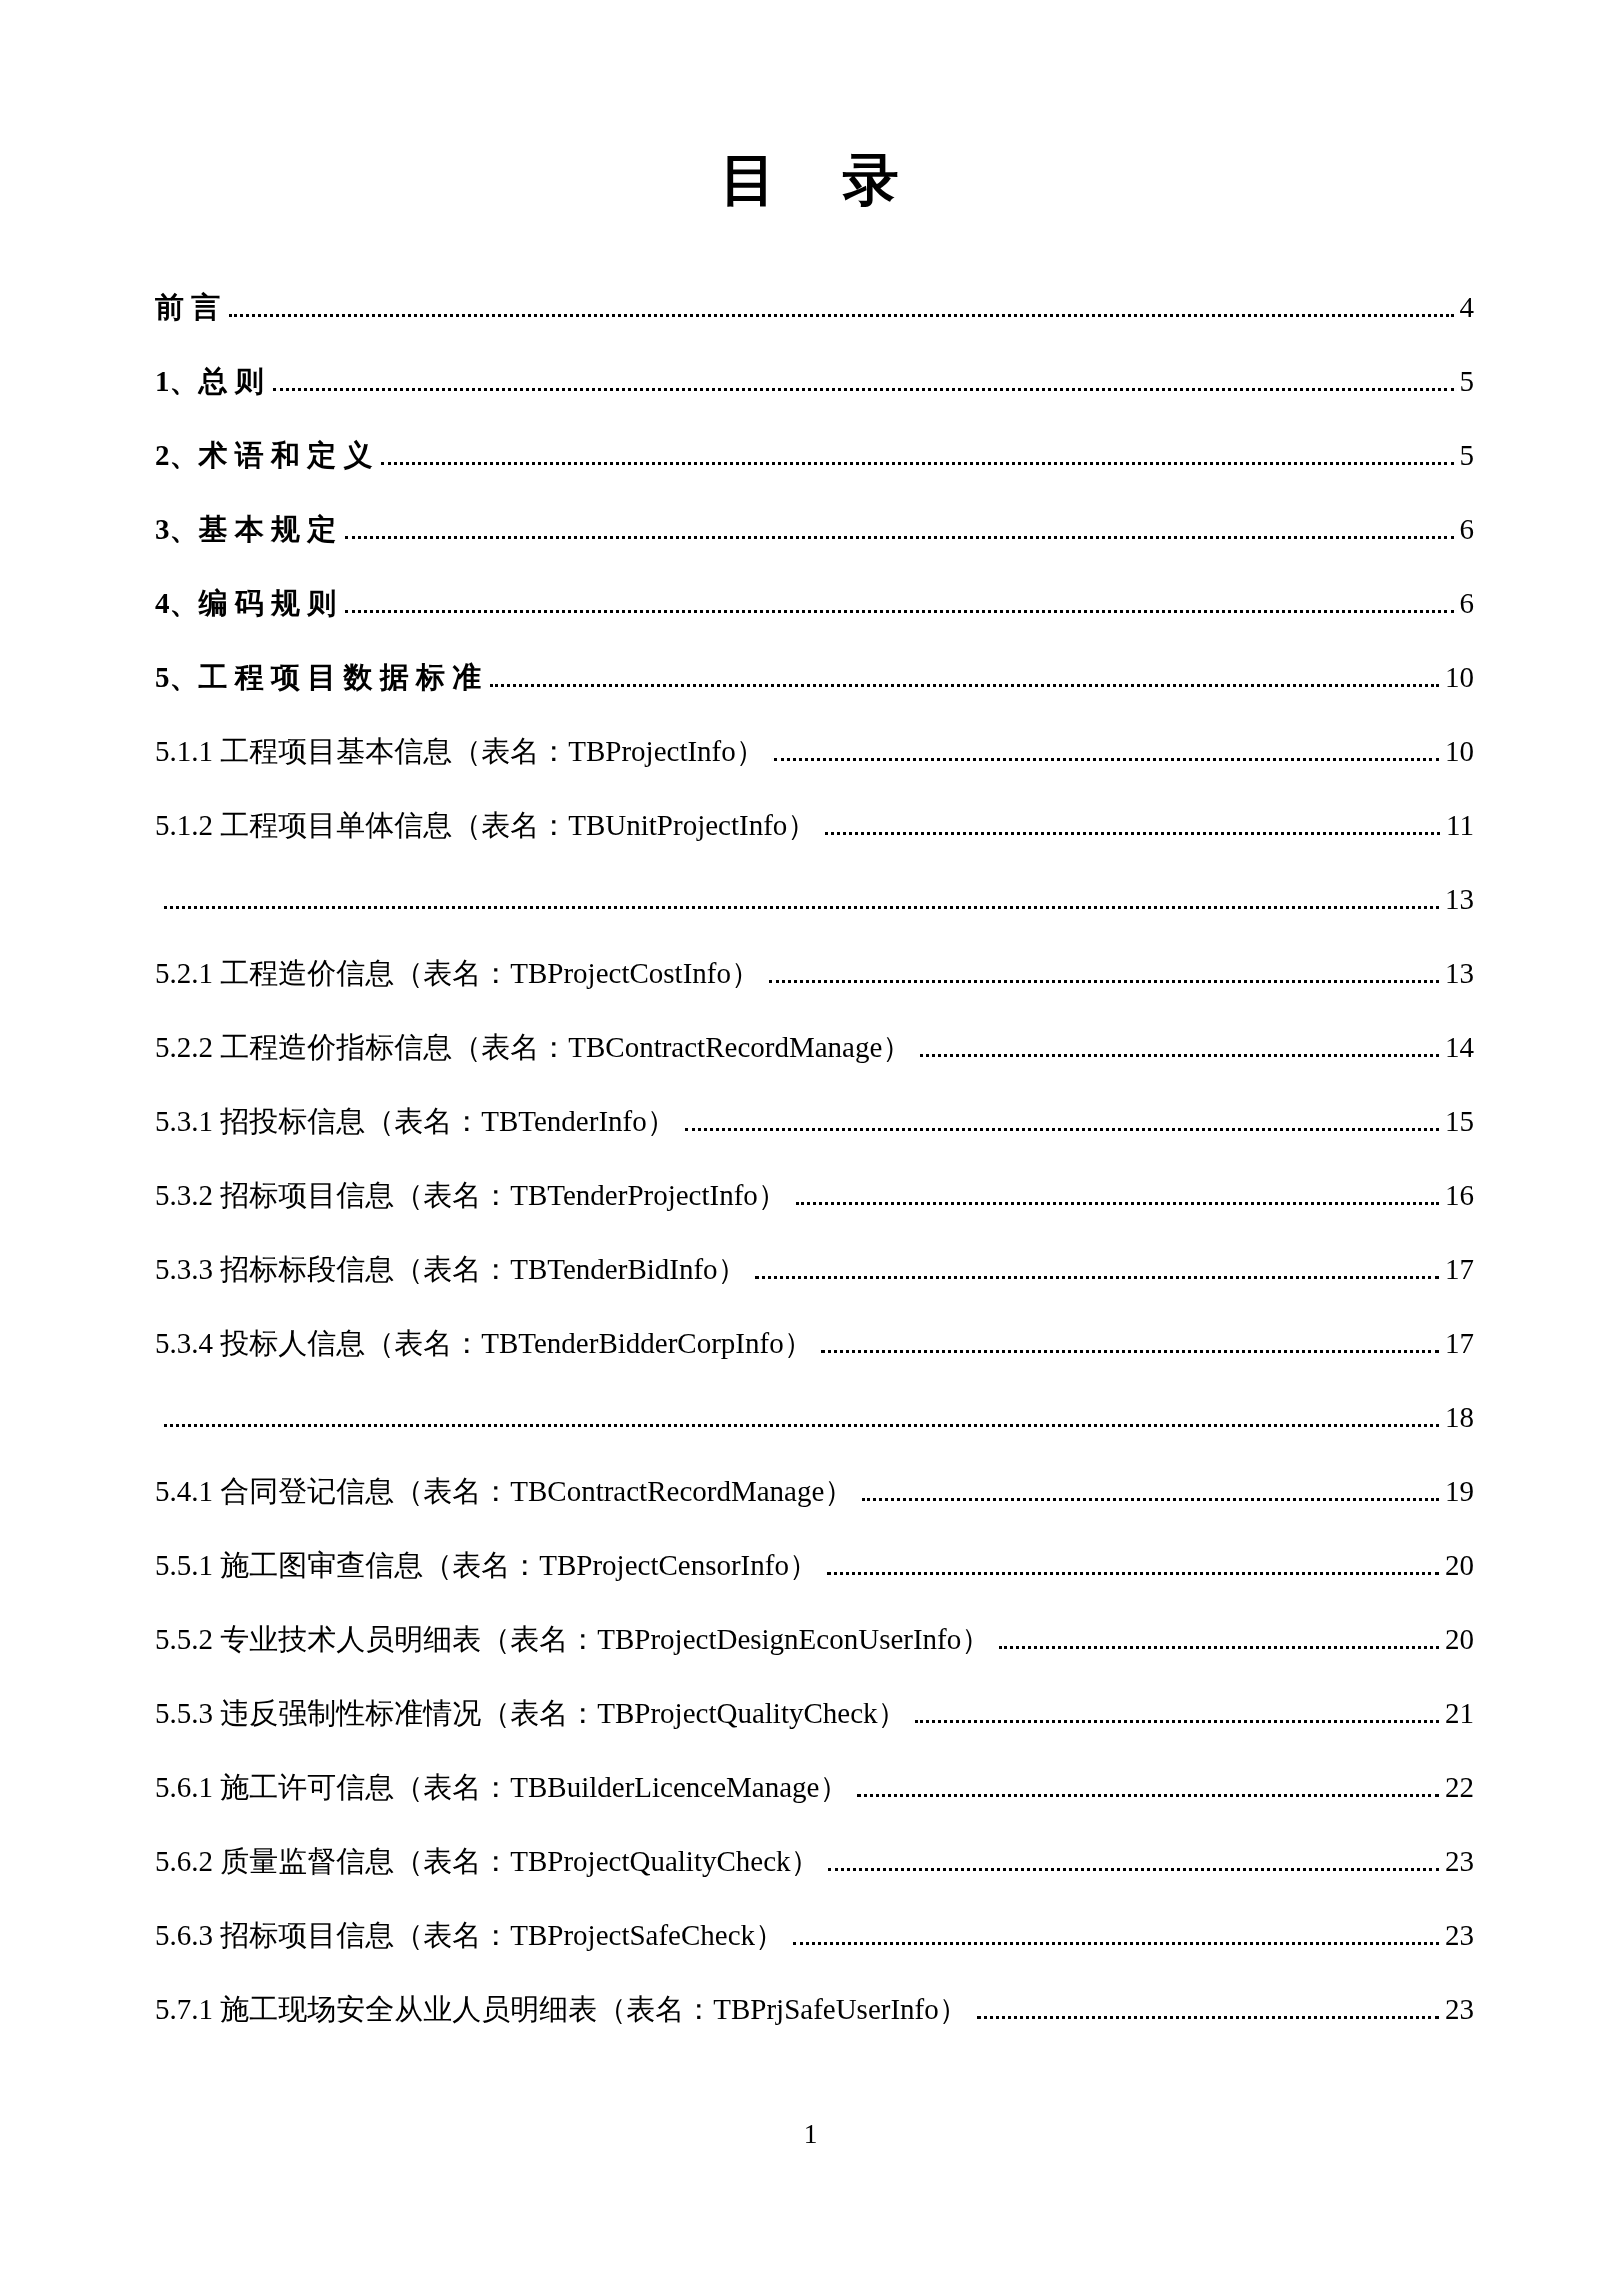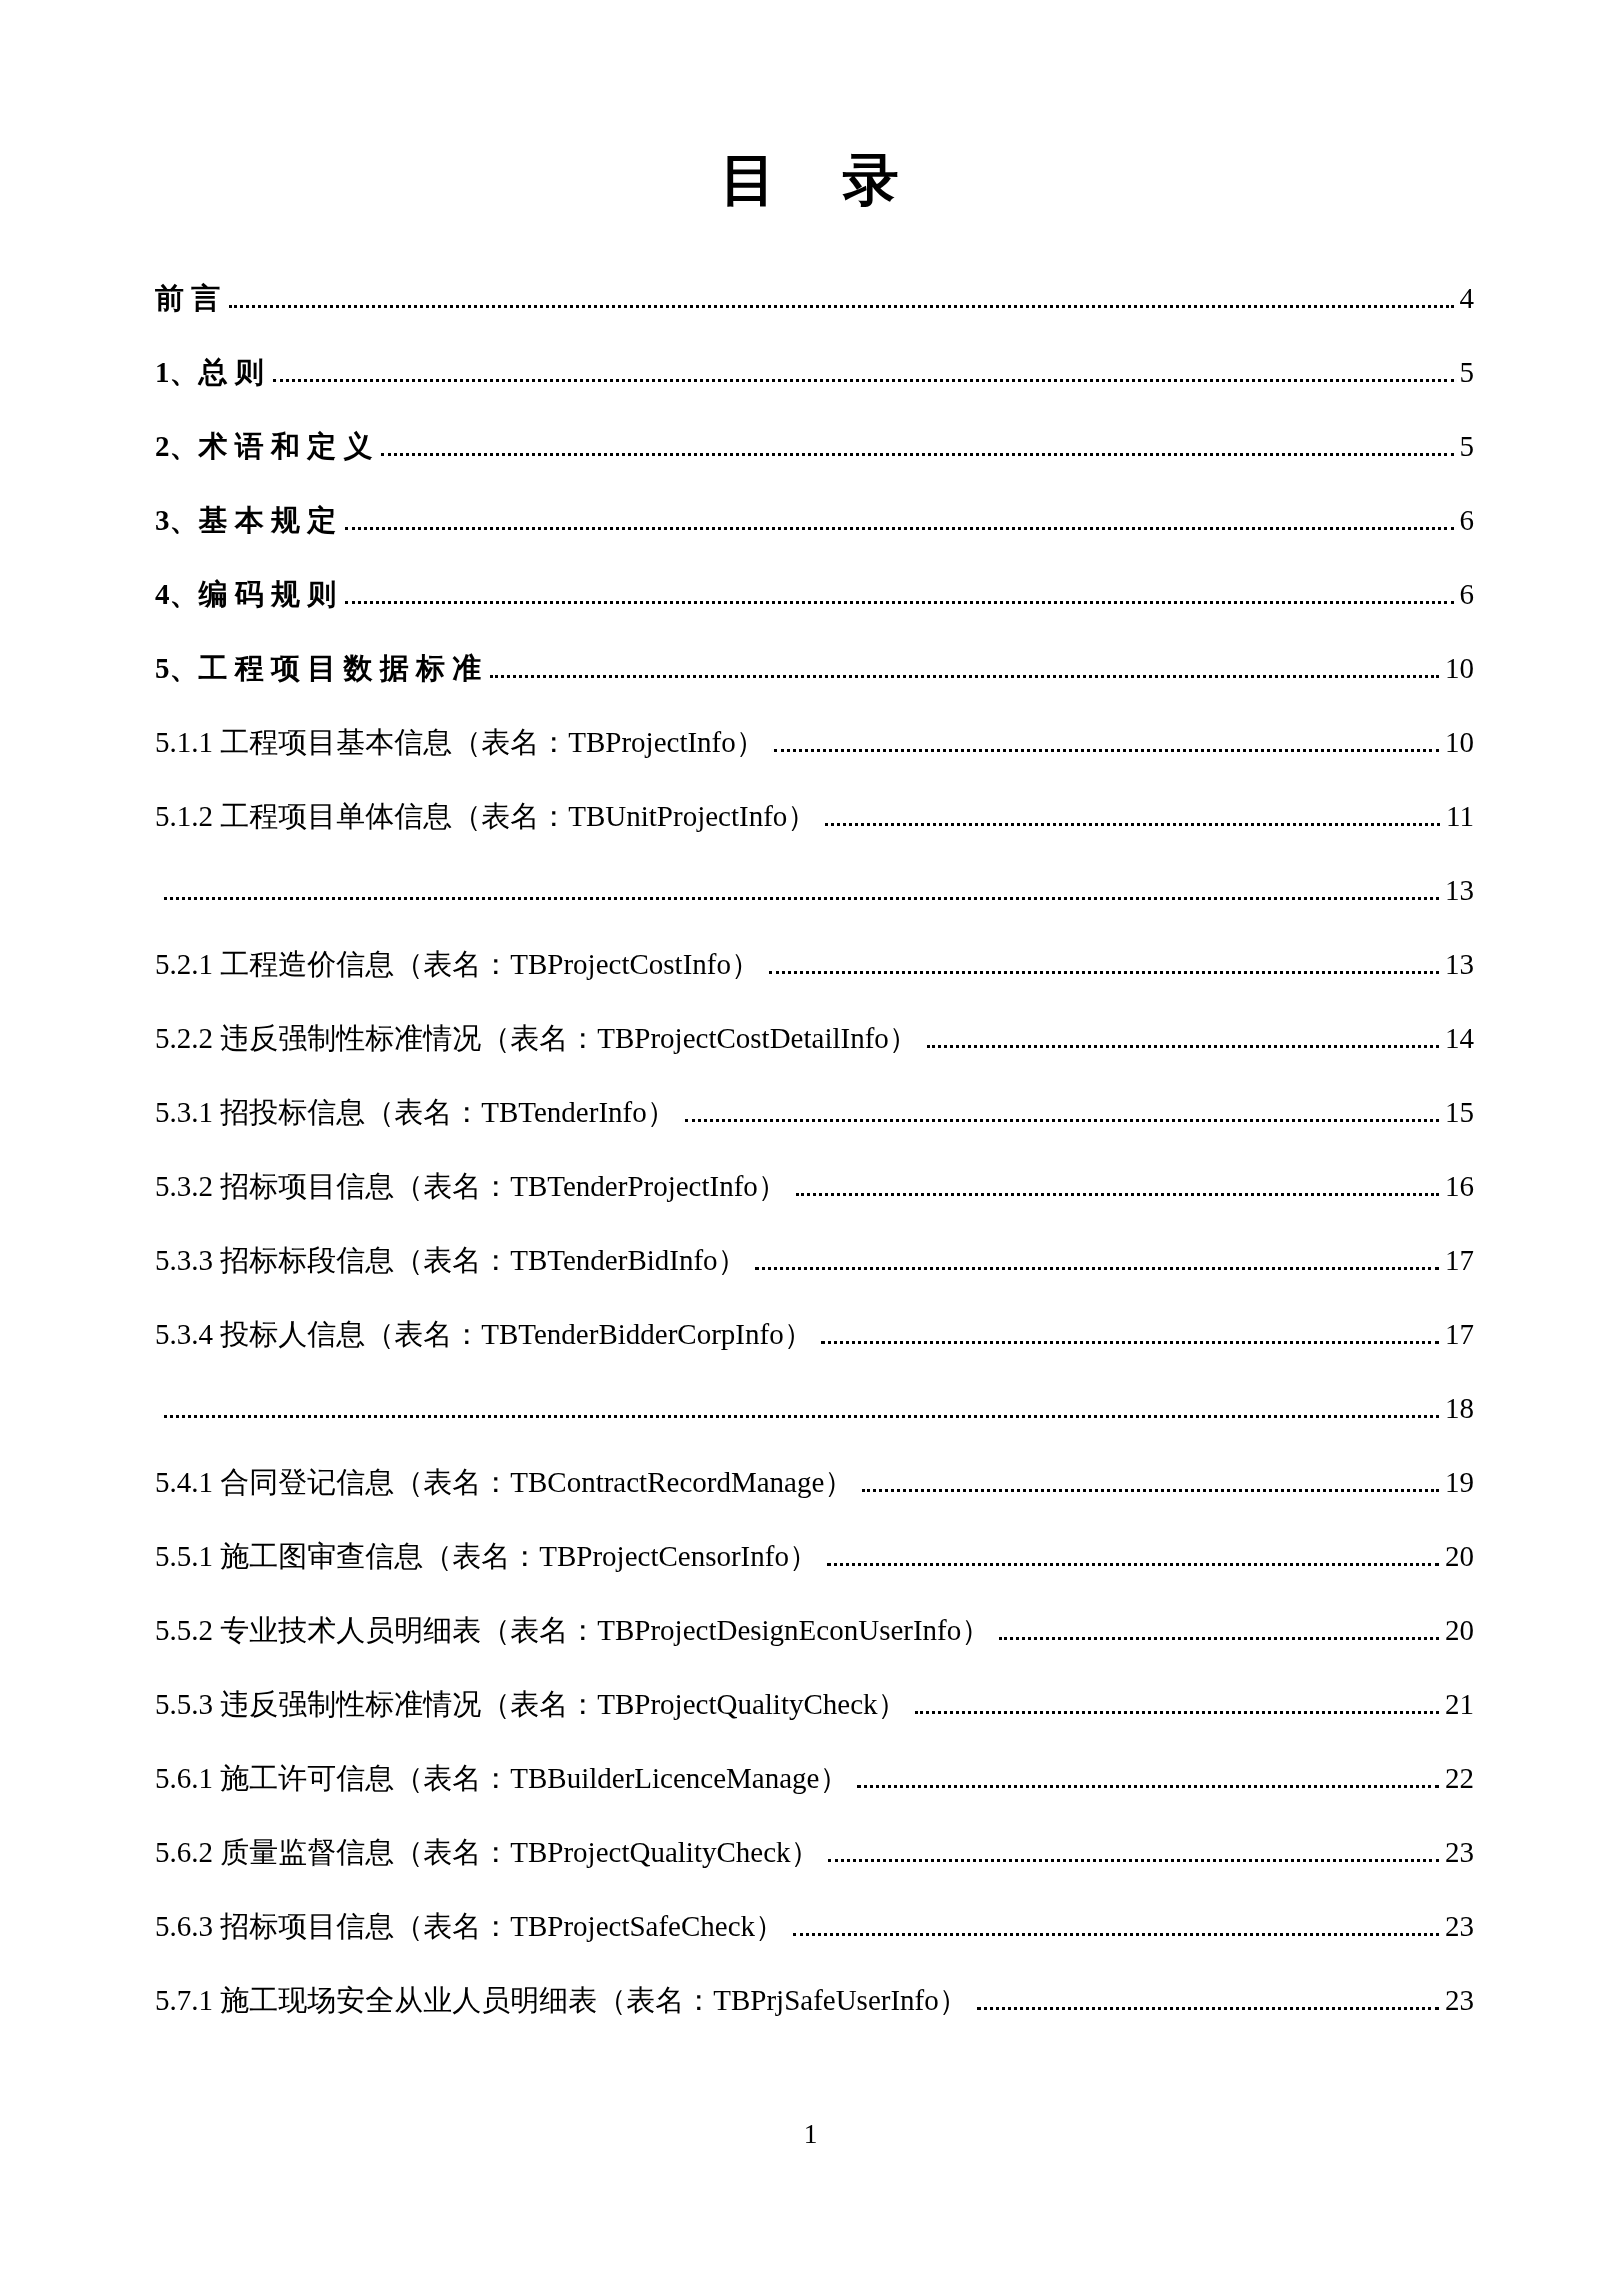--- a/index.html
+++ b/index.html
@@ -26,21 +26,21 @@
     font-family: "Liberation Sans", "DejaVu Sans", sans-serif;
     font-weight: bold;
     font-size: 56px;
     line-height: 1.1;
     word-spacing: 47px;
     letter-spacing: 2px;
     white-space: pre;
   }
   .toc {
     position: absolute;
-    top: 263px;
+    top: 272px;
     left: 155px;
     right: 147px;
   }
   .toc-row {
     display: flex;
     align-items: baseline;
     height: 74px;
     padding-top: 18.6px;
     box-sizing: border-box;
     font-size: 29px;
@@ -82,21 +82,21 @@
       <div class="toc-row top"><span class="toc-label">前 言</span><span class="leader"></span><span class="toc-page">4</span></div>
       <div class="toc-row top"><span class="toc-label">1、总 则</span><span class="leader"></span><span class="toc-page">5</span></div>
       <div class="toc-row top"><span class="toc-label">2、术 语 和 定 义</span><span class="leader"></span><span class="toc-page">5</span></div>
       <div class="toc-row top"><span class="toc-label">3、基 本 规 定</span><span class="leader"></span><span class="toc-page">6</span></div>
       <div class="toc-row top"><span class="toc-label">4、编 码 规 则</span><span class="leader"></span><span class="toc-page">6</span></div>
       <div class="toc-row top"><span class="toc-label">5、工 程 项 目 数 据 标 准</span><span class="leader"></span><span class="toc-page">10</span></div>
       <div class="toc-row sub"><span class="toc-label">5.1.1 工程项目基本信息（表名：TBProjectInfo）</span><span class="leader"></span><span class="toc-page">10</span></div>
       <div class="toc-row sub"><span class="toc-label">5.1.2 工程项目单体信息（表名：TBUnitProjectInfo）</span><span class="leader"></span><span class="toc-page">11</span></div>
       <div class="toc-row sub"><span class="leader"></span><span class="toc-page">13</span></div>
       <div class="toc-row sub"><span class="toc-label">5.2.1 工程造价信息（表名：TBProjectCostInfo）</span><span class="leader"></span><span class="toc-page">13</span></div>
-      <div class="toc-row sub"><span class="toc-label">5.2.2 违反强制性标准情况（表名：TBProjectCostDetailInfo）</span><span class="leader"></span><span class="toc-page">14</span></div>
+      <div class="toc-row sub"><span class="toc-label">5.2.2 工程造价指标信息（表名：TBContractRecordManage）</span><span class="leader"></span><span class="toc-page">14</span></div>
       <div class="toc-row sub"><span class="toc-label">5.3.1 招投标信息（表名：TBTenderInfo）</span><span class="leader"></span><span class="toc-page">15</span></div>
       <div class="toc-row sub"><span class="toc-label">5.3.2 招标项目信息（表名：TBTenderProjectInfo）</span><span class="leader"></span><span class="toc-page">16</span></div>
       <div class="toc-row sub"><span class="toc-label">5.3.3 招标标段信息（表名：TBTenderBidInfo）</span><span class="leader"></span><span class="toc-page">17</span></div>
       <div class="toc-row sub"><span class="toc-label">5.3.4 投标人信息（表名：TBTenderBidderCorpInfo）</span><span class="leader"></span><span class="toc-page">17</span></div>
       <div class="toc-row sub"><span class="leader"></span><span class="toc-page">18</span></div>
       <div class="toc-row sub"><span class="toc-label">5.4.1 合同登记信息（表名：TBContractRecordManage）</span><span class="leader"></span><span class="toc-page">19</span></div>
       <div class="toc-row sub"><span class="toc-label">5.5.1 施工图审查信息（表名：TBProjectCensorInfo）</span><span class="leader"></span><span class="toc-page">20</span></div>
       <div class="toc-row sub"><span class="toc-label">5.5.2 专业技术人员明细表（表名：TBProjectDesignEconUserInfo）</span><span class="leader"></span><span class="toc-page">20</span></div>
       <div class="toc-row sub"><span class="toc-label">5.5.3 违反强制性标准情况（表名：TBProjectQualityCheck）</span><span class="leader"></span><span class="toc-page">21</span></div>
       <div class="toc-row sub"><span class="toc-label">5.6.1 施工许可信息（表名：TBBuilderLicenceManage）</span><span class="leader"></span><span class="toc-page">22</span></div>

